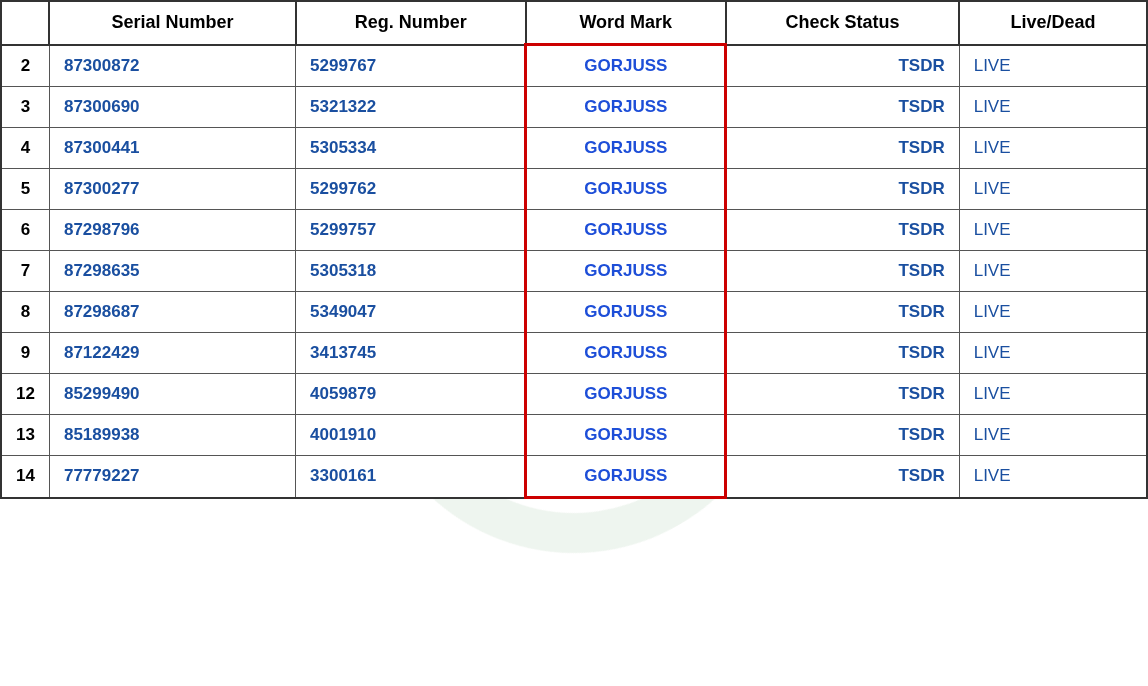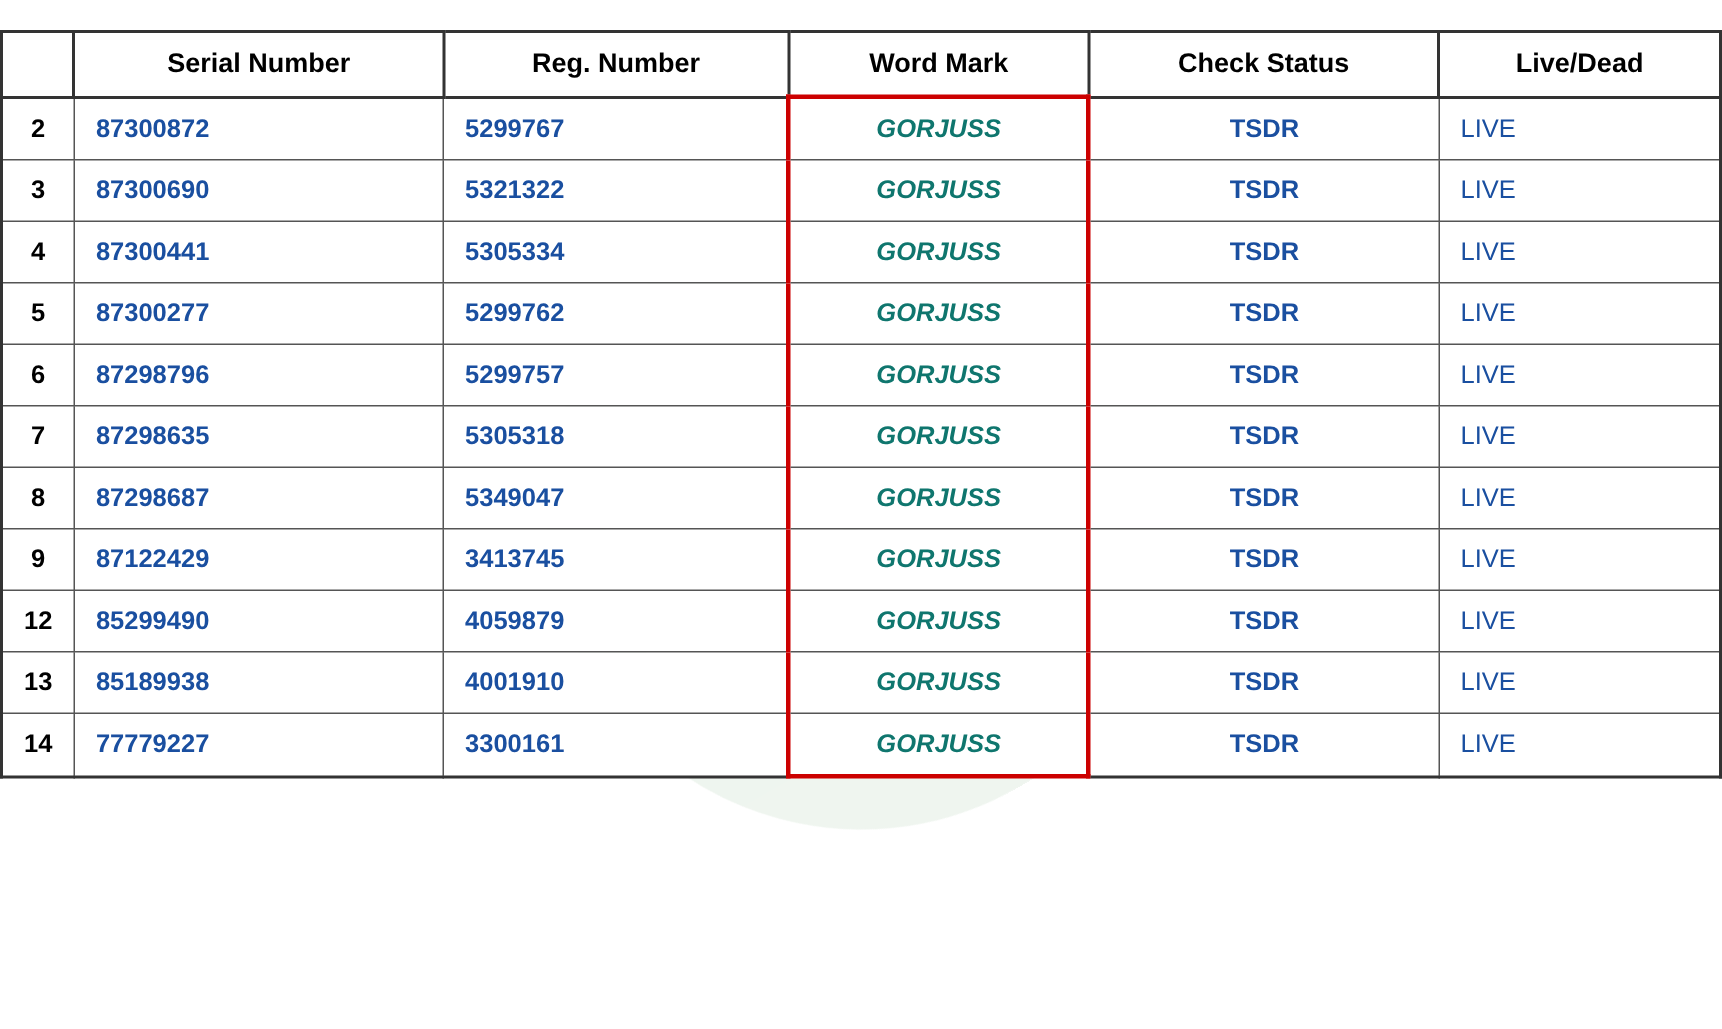--- a/index.html
+++ b/index.html
@@ -43,21 +43,20 @@
       color: #2e7d32;
       text-align: center;
       line-height: 1;
     }
 
     .table-container {
       width: 100%;
       padding: 0;
       position: relative;
       z-index: 1;
-      margin-top: 20px;
     }
 
     table {
       width: 100%;
       border-collapse: collapse;
       border: 2px solid #333;
     }
 
     thead th {
       background: #ffffff;
@@ -88,28 +87,27 @@
       width: 36px;
       min-width: 36px;
     }
 
     td.serial-num,
     td.reg-num {
       color: #1a4fa0;
     }
 
     td.word-mark {
-      color: #0f766e;
-      text-align: center;
-      font-style: italic;
+      color: #1d4ed8;
+      text-align: center;
     }
 
     td.check-status {
       color: #1a4fa0;
-      text-align: center;
+      text-align: right;
     }
 
     td.live-dead {
       color: #1a4fa0;
       font-weight: normal;
     }
   </style>
 </head>
 <body>
 

